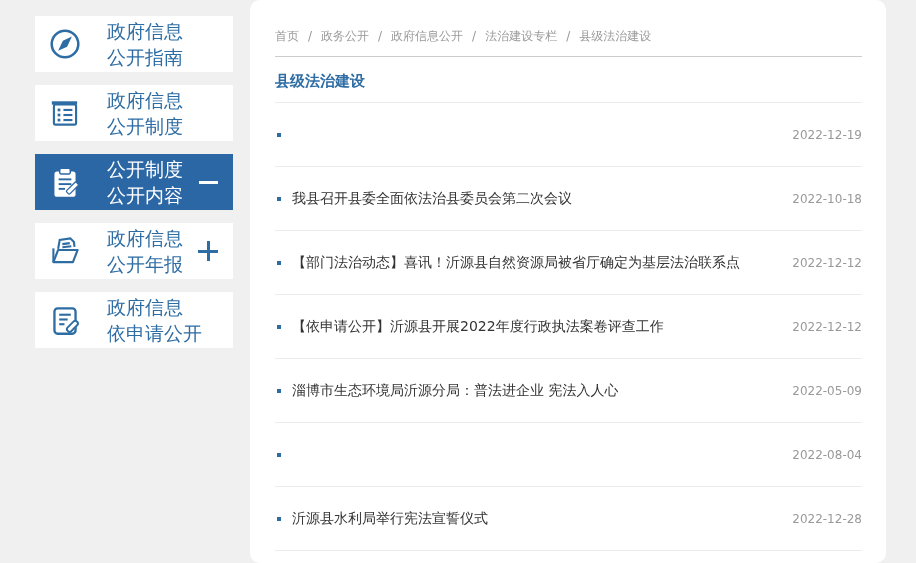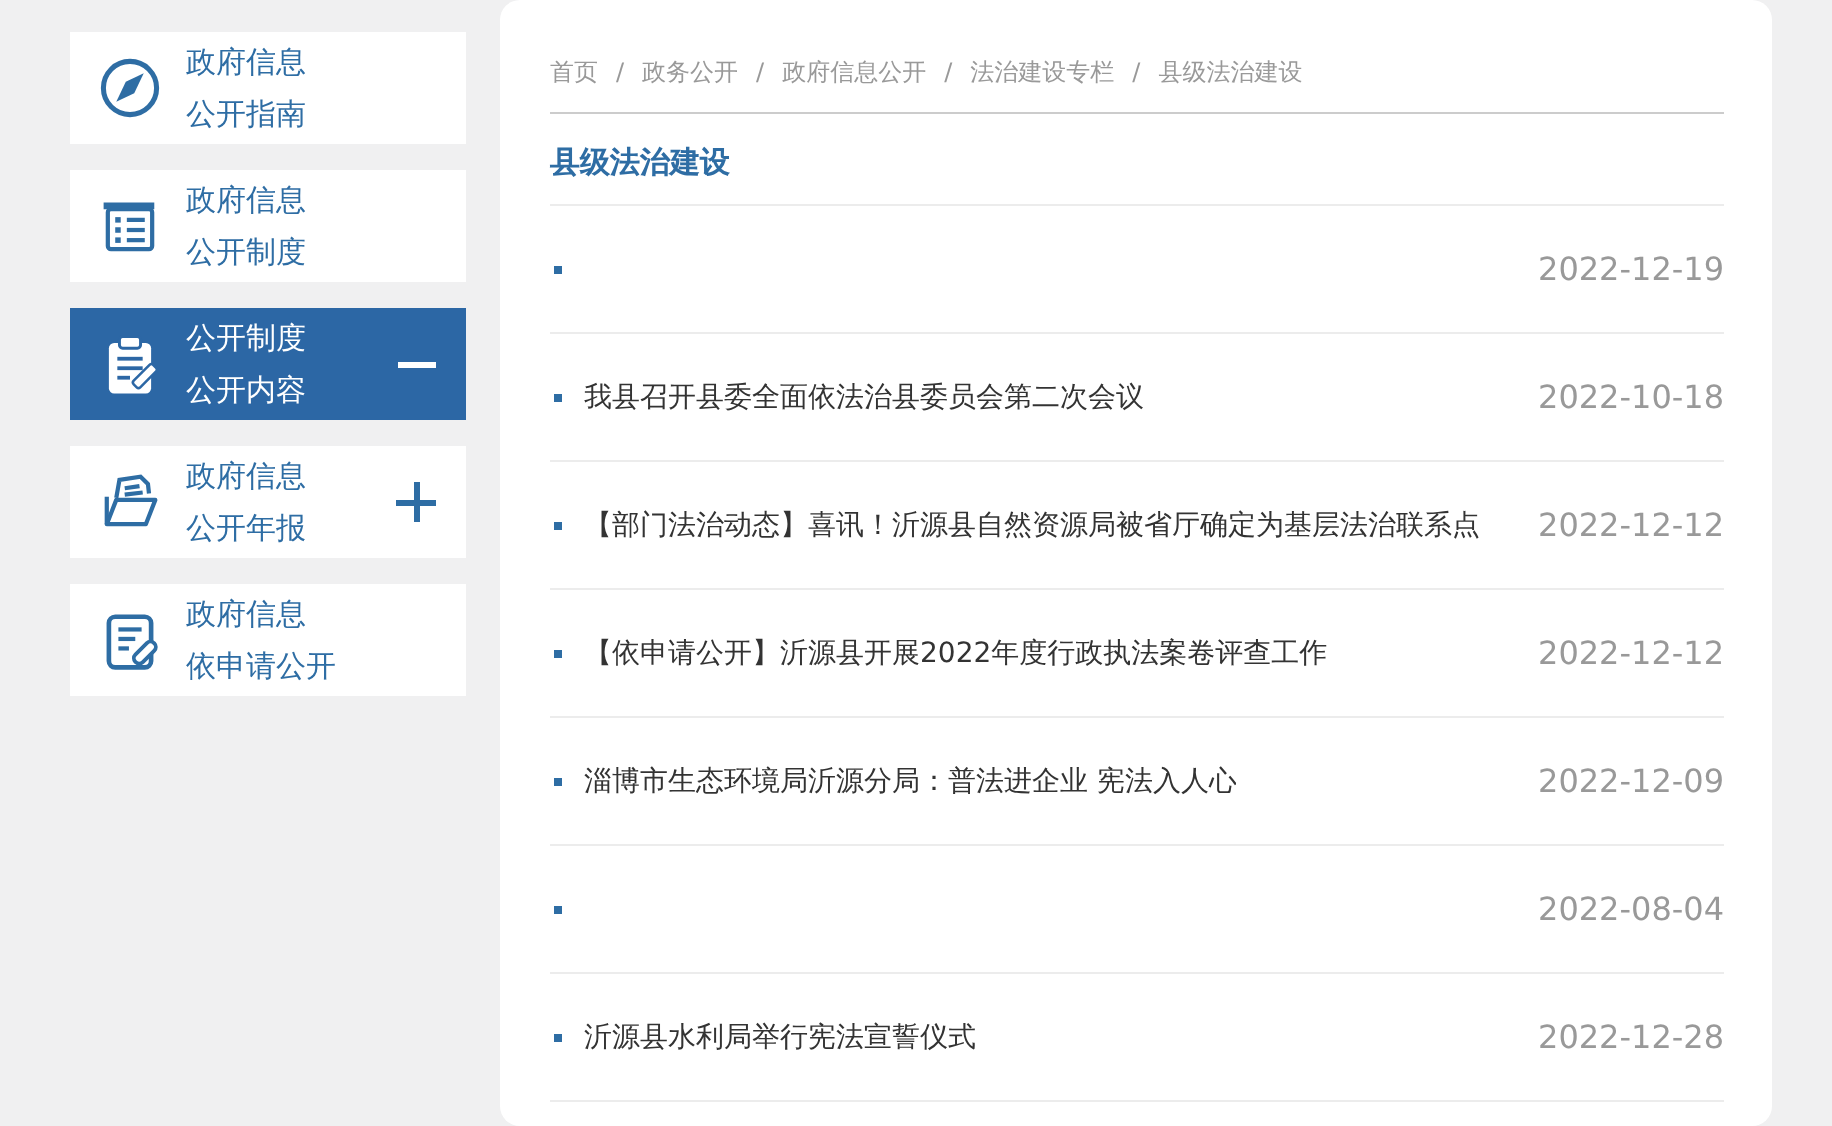--- a/index.html
+++ b/index.html
@@ -14,21 +14,21 @@
   }
 
   
   .sidebar{position:absolute;left:35px;top:16px;width:198px}
   .side-item{
     display:flex;align-items:center;height:56px;margin-bottom:13px;
     background:var(--panel);padding:0 15px 0 11px;box-sizing:border-box;cursor:pointer;
   }
   .side-item .icon{width:38px;height:38px;flex:none;color:var(--accent)}
   .side-item .icon svg{width:100%;height:100%;display:block}
-  .labels{margin-left:9px;font-size:15px;line-height:26px;color:var(--accent);white-space:nowrap}
+  .labels{margin-left:23px;font-size:19px;line-height:26px;color:var(--accent);white-space:nowrap}
   .labels span{display:block}
   .side-item.active{background:var(--active-bg)}
   .side-item.active .labels,.side-item.active .icon{color:#fff}
   .toggle{margin-left:auto;flex:none}
   .minus-bar{display:block;width:19px;height:3px;background:#fff}
   .plus{position:relative;display:block;width:20px;height:20px}
   .plus::before{content:"";position:absolute;left:0;top:8.5px;width:20px;height:3px;background:var(--accent)}
   .plus::after{content:"";position:absolute;left:8.5px;top:0;width:3px;height:20px;background:var(--accent)}
 
   
@@ -47,21 +47,21 @@
 
   .article-list{list-style:none;margin:0;padding:0}
   .article-list li{
     display:flex;align-items:center;height:63px;border-bottom:1px solid var(--divider);
   }
   .bullet{flex:none;width:4px;height:4px;background:var(--accent);margin:0 11px 0 2px}
   .article-title{
     font-size:14px;color:var(--text);text-decoration:none;cursor:pointer;
     white-space:nowrap;overflow:hidden;
   }
-  .article-date{margin-left:auto;flex:none;font-size:16px;color:var(--muted);padding-left:12px}
+  .article-date{margin-left:auto;flex:none;font-size:12px;color:var(--muted);padding-left:12px}
 </style>
 </head>
 <body>
 
 <nav class="sidebar">
 
   <div class="side-item">
     <span class="icon">
       <svg viewBox="0 0 36 36">
         <circle cx="18" cy="18" r="12.6" fill="none" stroke="currentColor" stroke-width="2.4"></circle>
@@ -187,21 +187,21 @@
       <span class="article-date">2022-12-12</span>
     </li>
     <li>
       <span class="bullet"></span>
       <span class="article-title">【依申请公开】沂源县开展2022年度行政执法案卷评查工作</span>
       <span class="article-date">2022-12-12</span>
     </li>
     <li>
       <span class="bullet"></span>
       <span class="article-title">淄博市生态环境局沂源分局：普法进企业 宪法入人心</span>
-      <span class="article-date">2022-12-09</span>
+      <span class="article-date">2022-05-09</span>
     </li>
     <li>
       <span class="bullet"></span>
       <span class="article-date">2022-08-04</span>
     </li>
     <li>
       <span class="bullet"></span>
       <span class="article-title">沂源县水利局举行宪法宣誓仪式</span>
       <span class="article-date">2022-12-28</span>
     </li>

